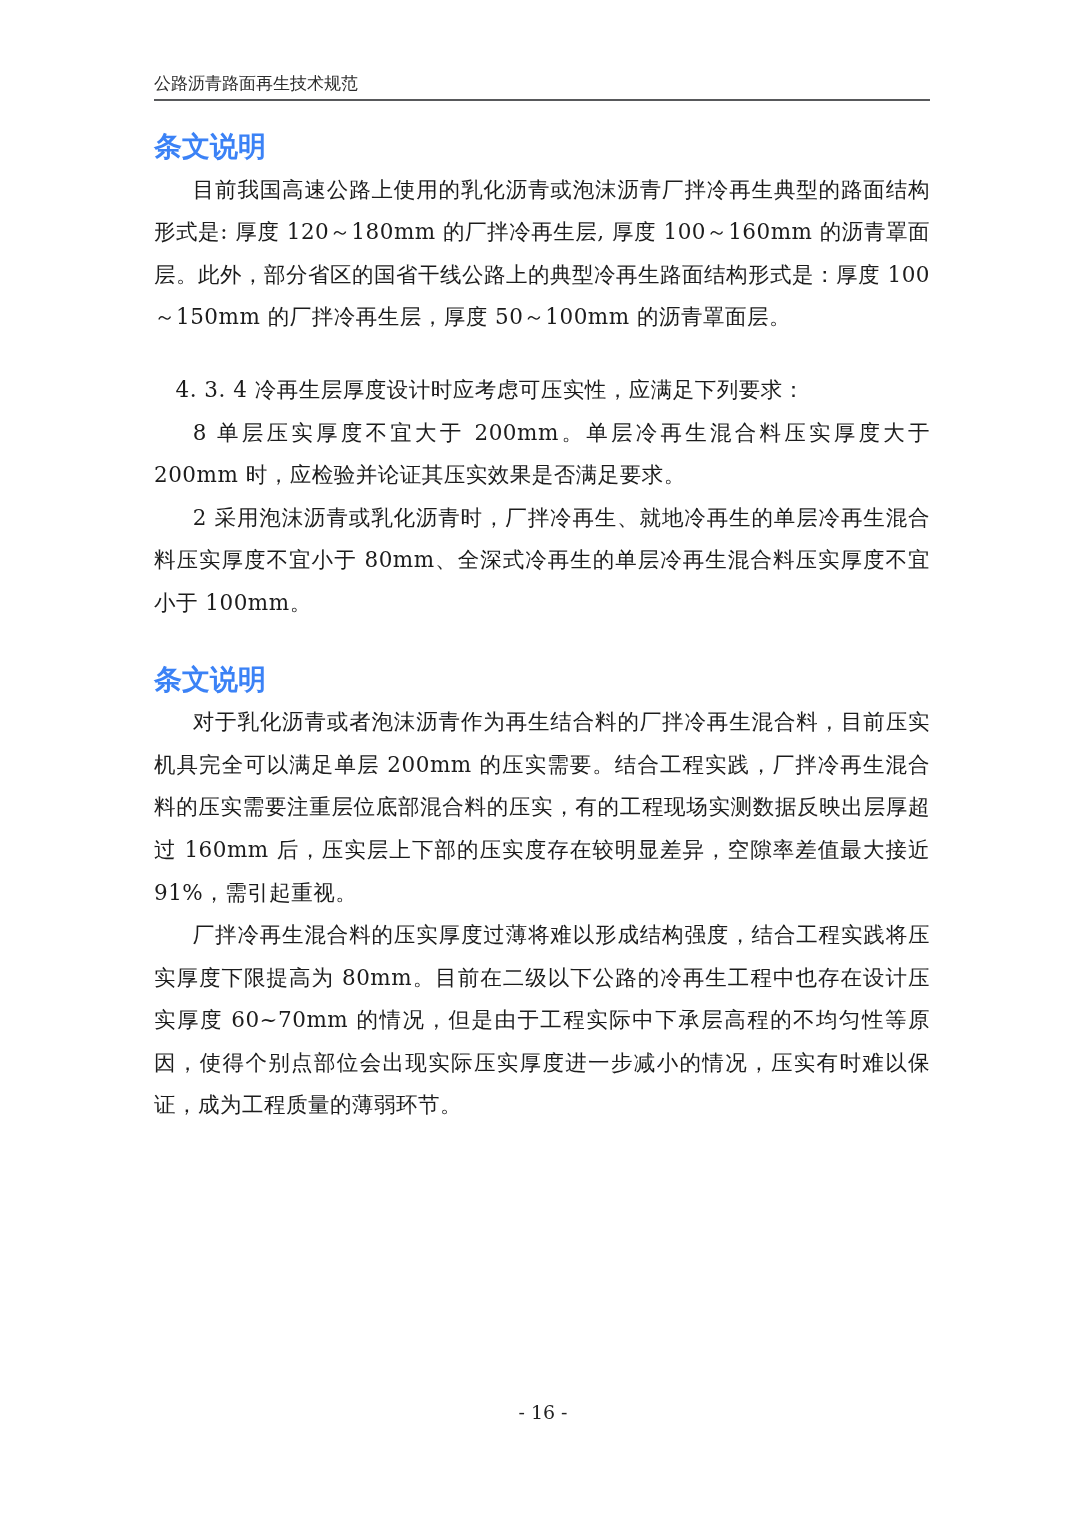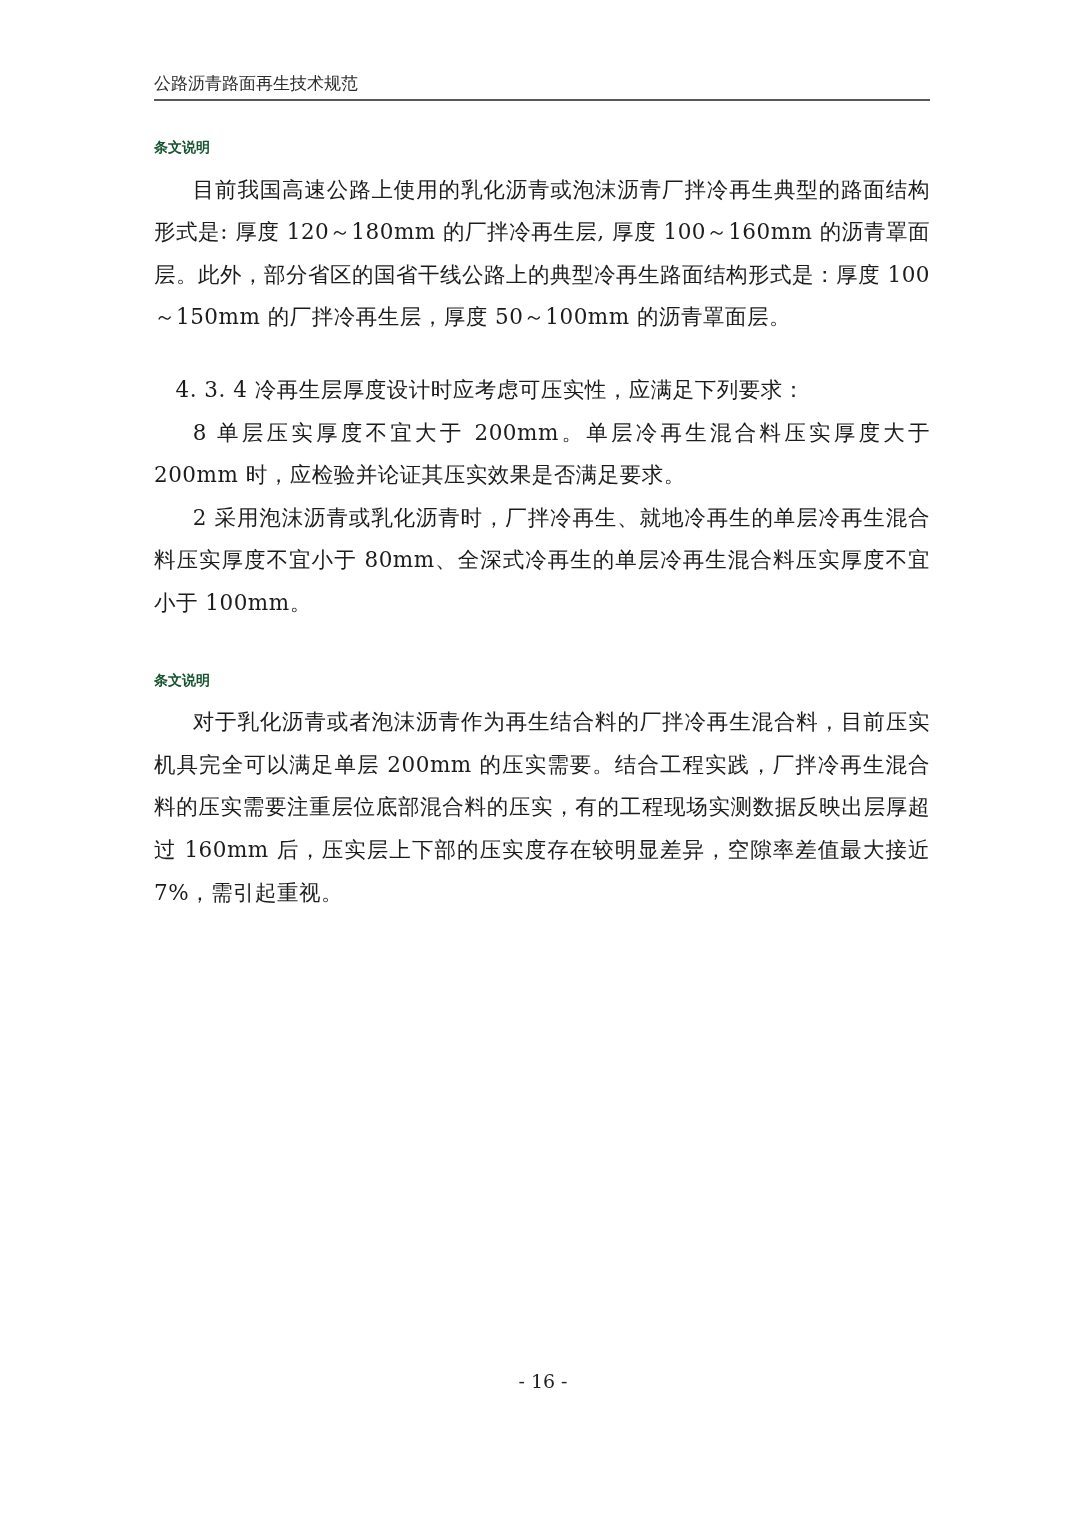--- a/index.html
+++ b/index.html
@@ -28,42 +28,42 @@
   .content {
     position: absolute;
     top: 126px;
     left: 154px;
     right: 144px;
     font-size: 21.5px;
     line-height: 42.6px;
   }
   .cx-heading {
     margin: 0;
-    font-size: 14px;
+    font-size: 28px;
     line-height: 42.6px;
     font-weight: bold;
     font-family: "DejaVu Sans", "Liberation Sans", sans-serif;
-    color: #14532d;
+    color: #3b82f6;
   }
   .cx-heading.second { margin-top: 34px; }
   .body-para {
     margin: 0;
     text-indent: 1.8em;
     text-align: justify;
     letter-spacing: 0.5px;
   }
   .clause-line {
     margin: 30px 0 0 0;
     text-indent: 1em;
     text-align: justify;
     letter-spacing: 0.5px;
   }
   .page-footer {
     position: absolute;
-    top: 1368px;
+    top: 1399px;
     left: 0;
     right: 0;
     text-align: center;
     font-size: 19px;
     line-height: 26px;
     color: #222;
     margin-left: 12px;
   }
 </style>
 </head>
@@ -84,22 +84,23 @@
 
     <p class="clause-line">4. 3. 4 冷再生层厚度设计时应考虑可压实性，应满足下列要求：</p>
 
     <p class="body-para">8 单层压实厚度不宜大于 200mm。单层冷再生混合料压实厚度大于 200mm 时，应检验并论证其压实效果是否满足要求。</p>
 
     <p class="body-para">2 采用泡沫沥青或乳化沥青时，厂拌冷再生、就地冷再生的单层冷再生混合料压实厚度不宜小于 80mm、全深式冷再生的单层冷再生混合料压实厚度不宜小于 100mm。</p>
 
 
     <h2 class="cx-heading second">条文说明</h2>
 
-    <p class="body-para">对于乳化沥青或者泡沫沥青作为再生结合料的厂拌冷再生混合料，目前压实机具完全可以满足单层 200mm 的压实需要。结合工程实践，厂拌冷再生混合料的压实需要注重层位底部混合料的压实，有的工程现场实测数据反映出层厚超过 160mm 后，压实层上下部的压实度存在较明显差异，空隙率差值最大接近 7%，需引起重视。</p>
+    <p class="body-para">对于乳化沥青或者泡沫沥青作为再生结合料的厂拌冷再生混合料，目前压实机具完全可以满足单层 200mm 的压实需要。结合工程实践，厂拌冷再生混合料的压实需要注重层位底部混合料的压实，有的工程现场实测数据反映出层厚超过 160mm 后，压实层上下部的压实度存在较明显差异，空隙率差值最大接近 91%，需引起重视。</p>
 
+    <p class="body-para">厂拌冷再生混合料的压实厚度过薄将难以形成结构强度，结合工程实践将压实厚度下限提高为 80mm。目前在二级以下公路的冷再生工程中也存在设计压实厚度 60~70mm 的情况，但是由于工程实际中下承层高程的不均匀性等原因，使得个别点部位会出现实际压实厚度进一步减小的情况，压实有时难以保证，成为工程质量的薄弱环节。</p>
 
   </main>
 
   <footer class="page-footer">
     <span>- 16 -</span>
   </footer>
 
 </div>
 
 </body></html>

